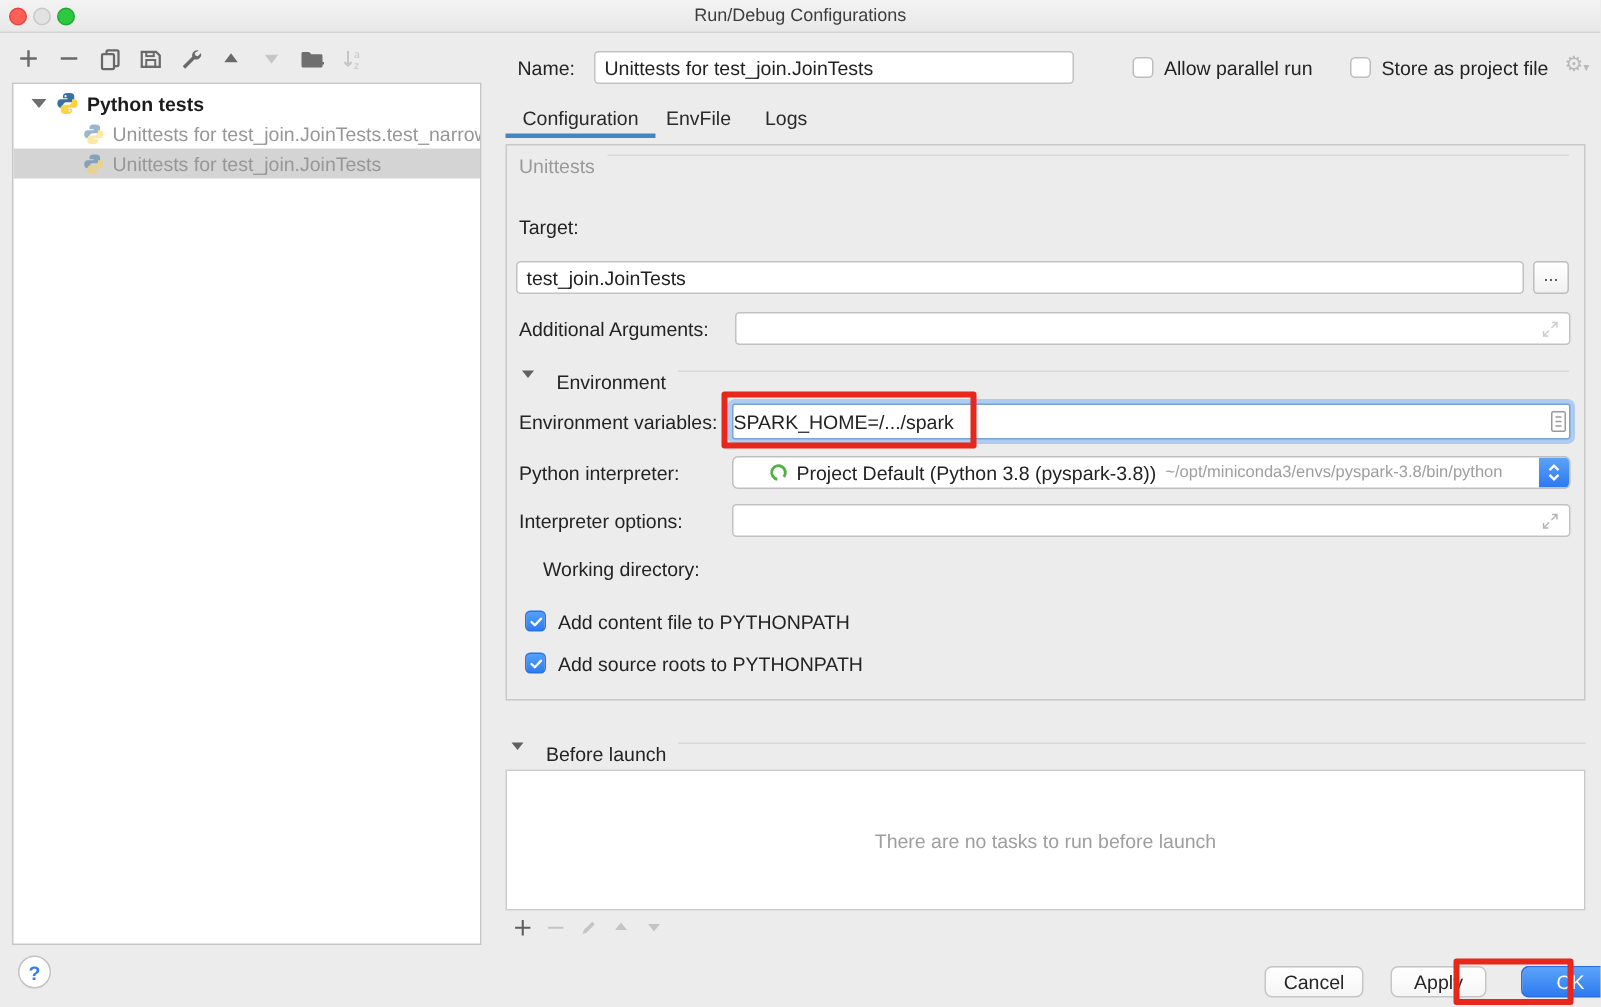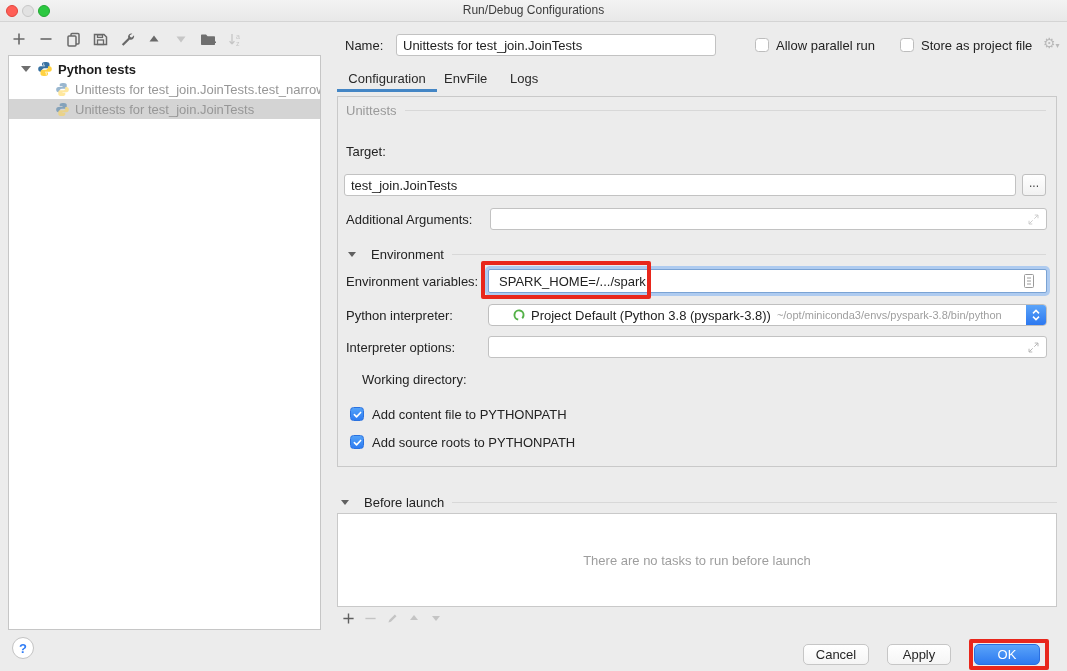--- a/index.html
+++ b/index.html
@@ -47,32 +47,32 @@
     display:inline-flex; align-items:center; justify-content:center; flex:0 0 auto; }
   .cb.on { background:linear-gradient(#53a2f9,#2e7cf1); border:1px solid #2a72e0; }
 
   
   .tab { position:absolute; top:71px; font-size:13px; color:#2a2a2a; }
   .tab-underline { position:absolute; left:337px; top:89px; width:100px; height:3px; background:#4486c5; }
 
   
   .panel { position:absolute; left:337px; top:96px; width:720px; height:371px;
     border:1px solid #c9c9c9; }
-  .ghead { position:absolute; display:flex; align-items:center; gap:8px; }
+  .ghead { position:absolute; display:flex; align-items:flex-start; gap:8px; }
   .gline { flex:1; border-top:1px solid #d8d8d8; }
   .gray-group { color:#9a9a9a; }
   .shead-tri { width:0; height:0; border-left:4px solid transparent; border-right:4px solid transparent; border-top:5px solid #606060; margin-right:7px; }
 
   .radio { width:16px; height:16px; border-radius:50%; background:#fff; border:1px solid #b5b5b5;
     display:inline-flex; align-items:center; justify-content:center; flex:0 0 auto; }
   .radio.on { background:linear-gradient(#55a3fa,#2e7cf1); border:1px solid #2a72e0; }
   .radio.on::after { content:""; width:6px; height:6px; border-radius:50%; background:#fff; }
 
   .focusfield { background:#fff; border:1px solid #7aa3d4; box-shadow:0 0 0 3px #aecbf0;
-    border-radius:2px; display:flex; align-items:center; padding:0 10px; }
+    border-radius:2px; display:flex; align-items:center; padding:0 0; }
 
   .annotation { position:absolute; border:4px solid #e8271c; border-radius:2px; pointer-events:none; }
 
   .combo { position:absolute; background:#fff; border:1px solid #bfbfbf; border-radius:4px;
     display:flex; align-items:center; padding-left:23px; overflow:hidden; }
   .combo .btn { margin-left:auto; width:20px; height:100%;
     background:linear-gradient(#5ba4f9,#2c78f0); display:flex; align-items:center; justify-content:center; }
   .gpath { color:#9e9e9e; font-size:11px; margin-left:6px; white-space:nowrap; overflow:hidden; }
 
   .browse-btn { position:absolute; width:24px; height:22px; border:1px solid #bfbfbf; border-radius:3px;
@@ -82,21 +82,21 @@
   
   .bl-panel { position:absolute; left:337px; top:513px; width:720px; height:94px;
     background:#fff; border:1px solid #c9c9c9; display:flex; align-items:center; justify-content:center; }
   .empty-text { color:#9e9e9e; }
   .bl-toolbar { position:absolute; left:341px; top:611px; display:flex; gap:8px; align-items:center; }
   .bl-toolbar .tbi { width:14px; height:14px; }
 
   
   .mac-btn { position:absolute; height:21px; border:1px solid #c6c6c6; border-radius:5px;
     background:linear-gradient(#ffffff,#f5f5f5); display:flex; align-items:center; justify-content:center;
-    font-size:13px; color:#262626; }
+    font-size:13px; color:#262626;margin-left:40px; }
   .mac-btn.primary { background:linear-gradient(#5ba4f9,#2d7af0); border:1px solid #2a6fe0; color:#fff; }
   .help { position:absolute; left:12px; top:637px; width:22px; height:22px; border-radius:50%;
     background:#fff; border:1px solid #c3c3c3; display:flex; align-items:center; justify-content:center;
     color:#2f7cf6; font-weight:bold; font-size:13px; }
 
   .uni { font-family:"DejaVu Sans", sans-serif; }
   svg { display:block; }
 </style>
 </head>
 <body>

